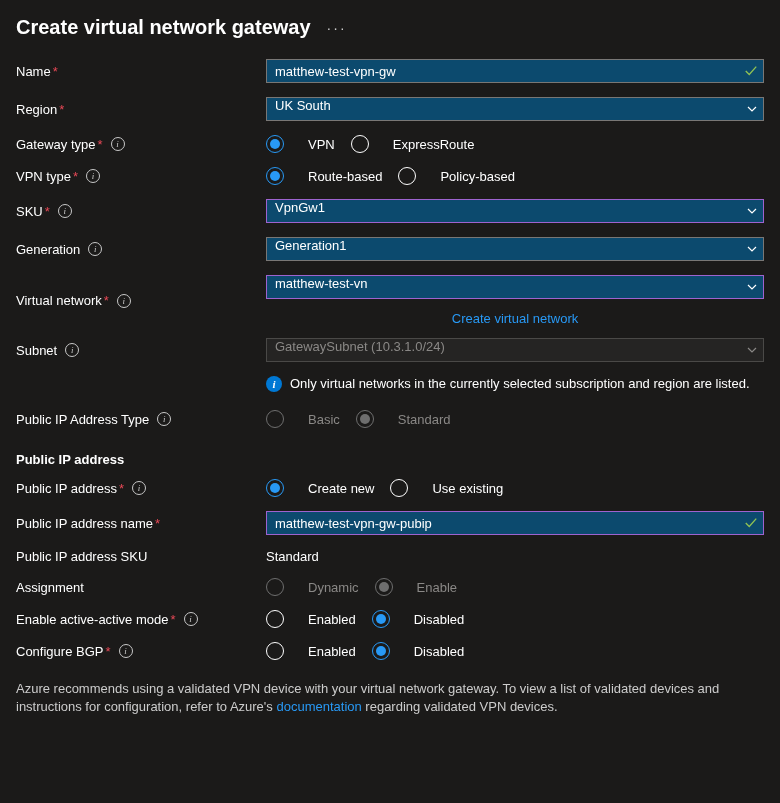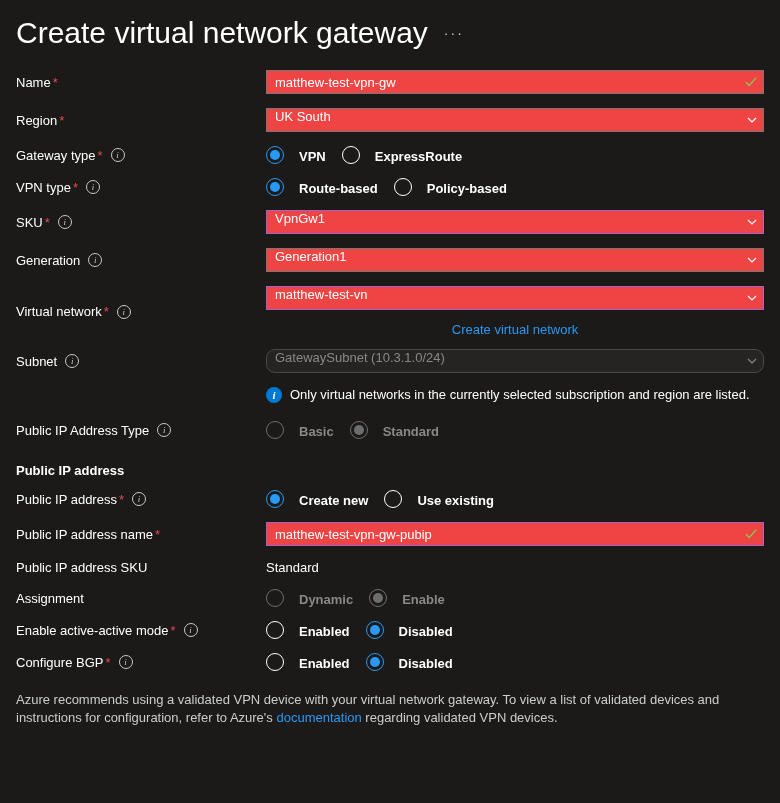--- a/index.html
+++ b/index.html
@@ -6,21 +6,21 @@
   body {
     margin: 0;
     padding: 16px 16px 20px 16px;
     background: #1b1a19;
     color: #ffffff;
     font-family: "Segoe UI", Arial, sans-serif;
     font-size: 13px;
     width: 780px;
   }
   .title-row { display: flex; align-items: center; margin-bottom: 20px; }
-  .title { font-size: 30px; font-weight: 400; margin: 0; }
+  .title { font-size: 20px; font-weight: 700; margin: 0; }
   .more-icon { margin-left: 16px; color: #cccccc; letter-spacing: 2px; font-size:14px; cursor:pointer;}
   .form-row {
     display: flex;
     align-items: center;
     margin-bottom: 14px;
     width: 100%;
   }
   .label-col {
     width: 250px;
     display: flex;
@@ -53,21 +53,21 @@
     width:16px; height:16px;
     background:#0078d4;
     border-radius:50%;
     color:#fff; font-size:11px; font-weight:bold;
     font-style: italic;
     font-family: Georgia, serif;
     flex-shrink:0;
   }
   .text-input, .select-input {
     width: 100%;
-    background: #ef4444;
+    background: #0c4a6e;
     border: 1px solid #797775;
     color: #ffffff;
     height: 24px;
     padding: 0 26px 0 8px;
     font-size: 13px;
     position: relative;
   }
   .input-wrap { position: relative; width: 100%; }
   .valid-border { border-color: #9e63cf; }
   .select-style { cursor: pointer; }
@@ -77,29 +77,27 @@
     top: 50%;
     transform: translateY(-50%);
     pointer-events: none;
   }
   .checkmark svg { display:block; }
   .chevron svg { display:block; }
   .disabled-input {
     border-color: #4a4947;
     color: #8a8886;
     background: #252423;
-    border-radius: 9px;
   }
   .radio-group { display: flex; gap: 16px; align-items:center; }
   .radio {
     display: inline-flex;
-    align-items: flex-end;
-    gap: 15px;
+    align-items: center;
+    gap: 24px;
     cursor: pointer;
-    font-weight: bold;
   }
   .radio-circle {
     width: 18px; height: 18px;
     border: 1px solid #ffffff;
     border-radius: 50%;
     display: inline-flex;
     align-items: center; justify-content: center;
   }
   .radio-circle.selected { border-color: #2899f5; }
   .radio-dot {

